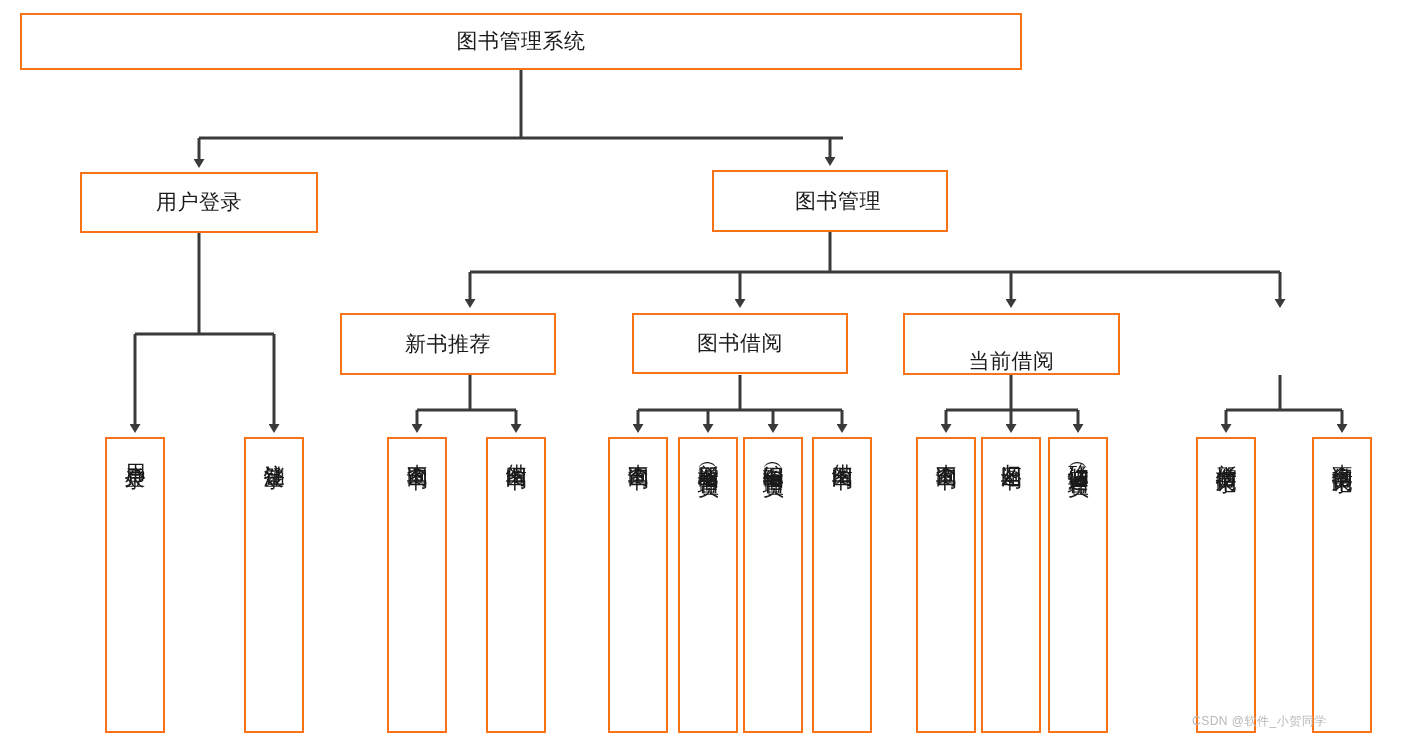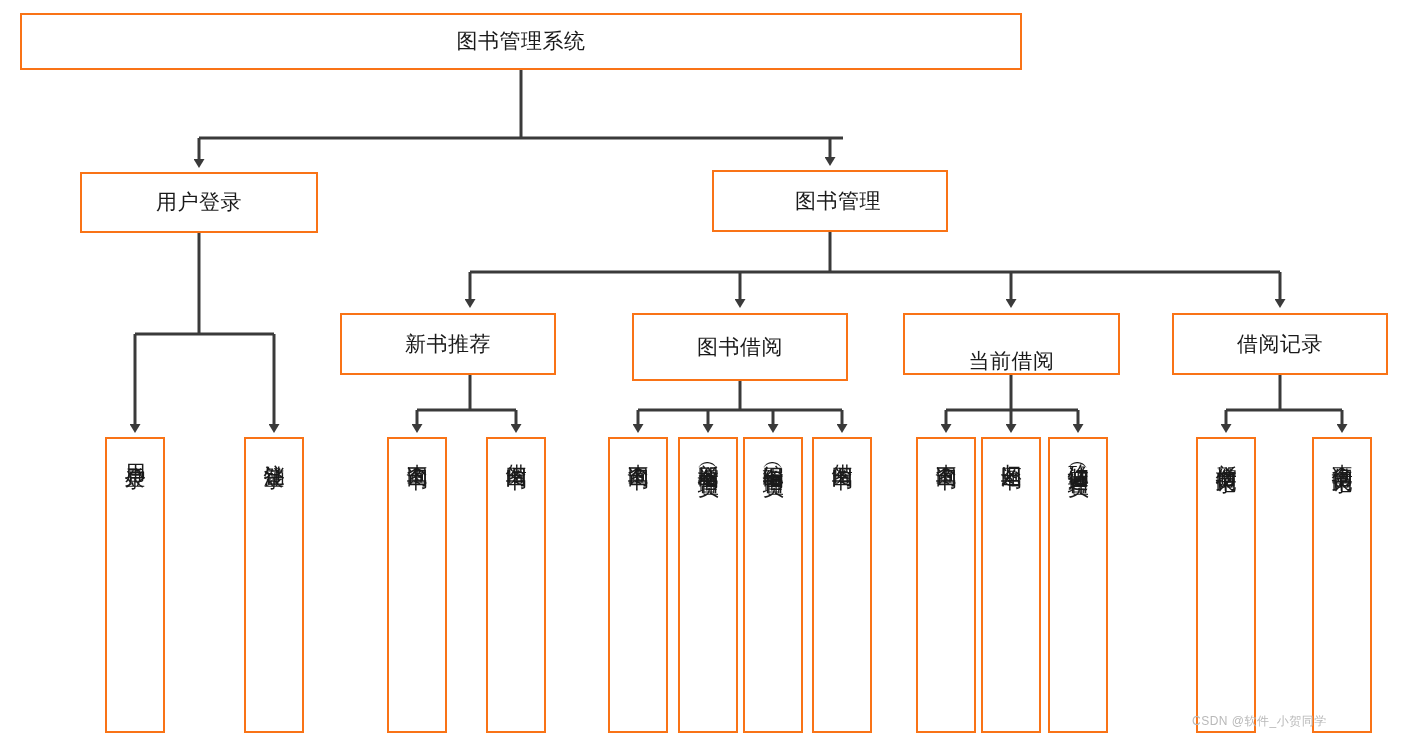--- a/index.html
+++ b/index.html
@@ -125,28 +125,25 @@
   <div class="node" style="left:80px;top:172px;width:238px;height:61px;">
     <span class="lbl">用户登录</span>
   </div>
   <div class="node" style="left:712px;top:170px;width:236px;height:62px;padding-left:16px;">
     <span class="lbl">图书管理</span>
   </div>
 
   <div class="node" style="left:340px;top:313px;width:216px;height:62px;">
     <span class="lbl">新书推荐</span>
   </div>
-  <div class="node" style="left:632px;top:313px;width:216px;height:68px;">
+  <div class="node" style="left:632px;top:313px;width:216px;height:61px;">
     <span class="lbl">图书借阅</span>
   </div>
   <div class="node" style="left:903px;top:313px;width:217px;height:62px;align-items:flex-end;">
     <span class="lbl">当前借阅</span>
-  </div>
-  <div class="node" style="left:1172px;top:313px;width:216px;height:62px;">
-    <span class="lbl">借阅记录</span>
   </div>
 
   <div class="node vertical" style="left:105px;top:437px;width:60px;height:296px;">
     <span class="lbl">用户登录</span>
   </div>
   <div class="node vertical" style="left:244px;top:437px;width:60px;height:296px;">
     <span class="lbl">注销登录</span>
   </div>
   <div class="node vertical" style="left:387px;top:437px;width:60px;height:296px;">
     <span class="lbl">查询图书</span>

